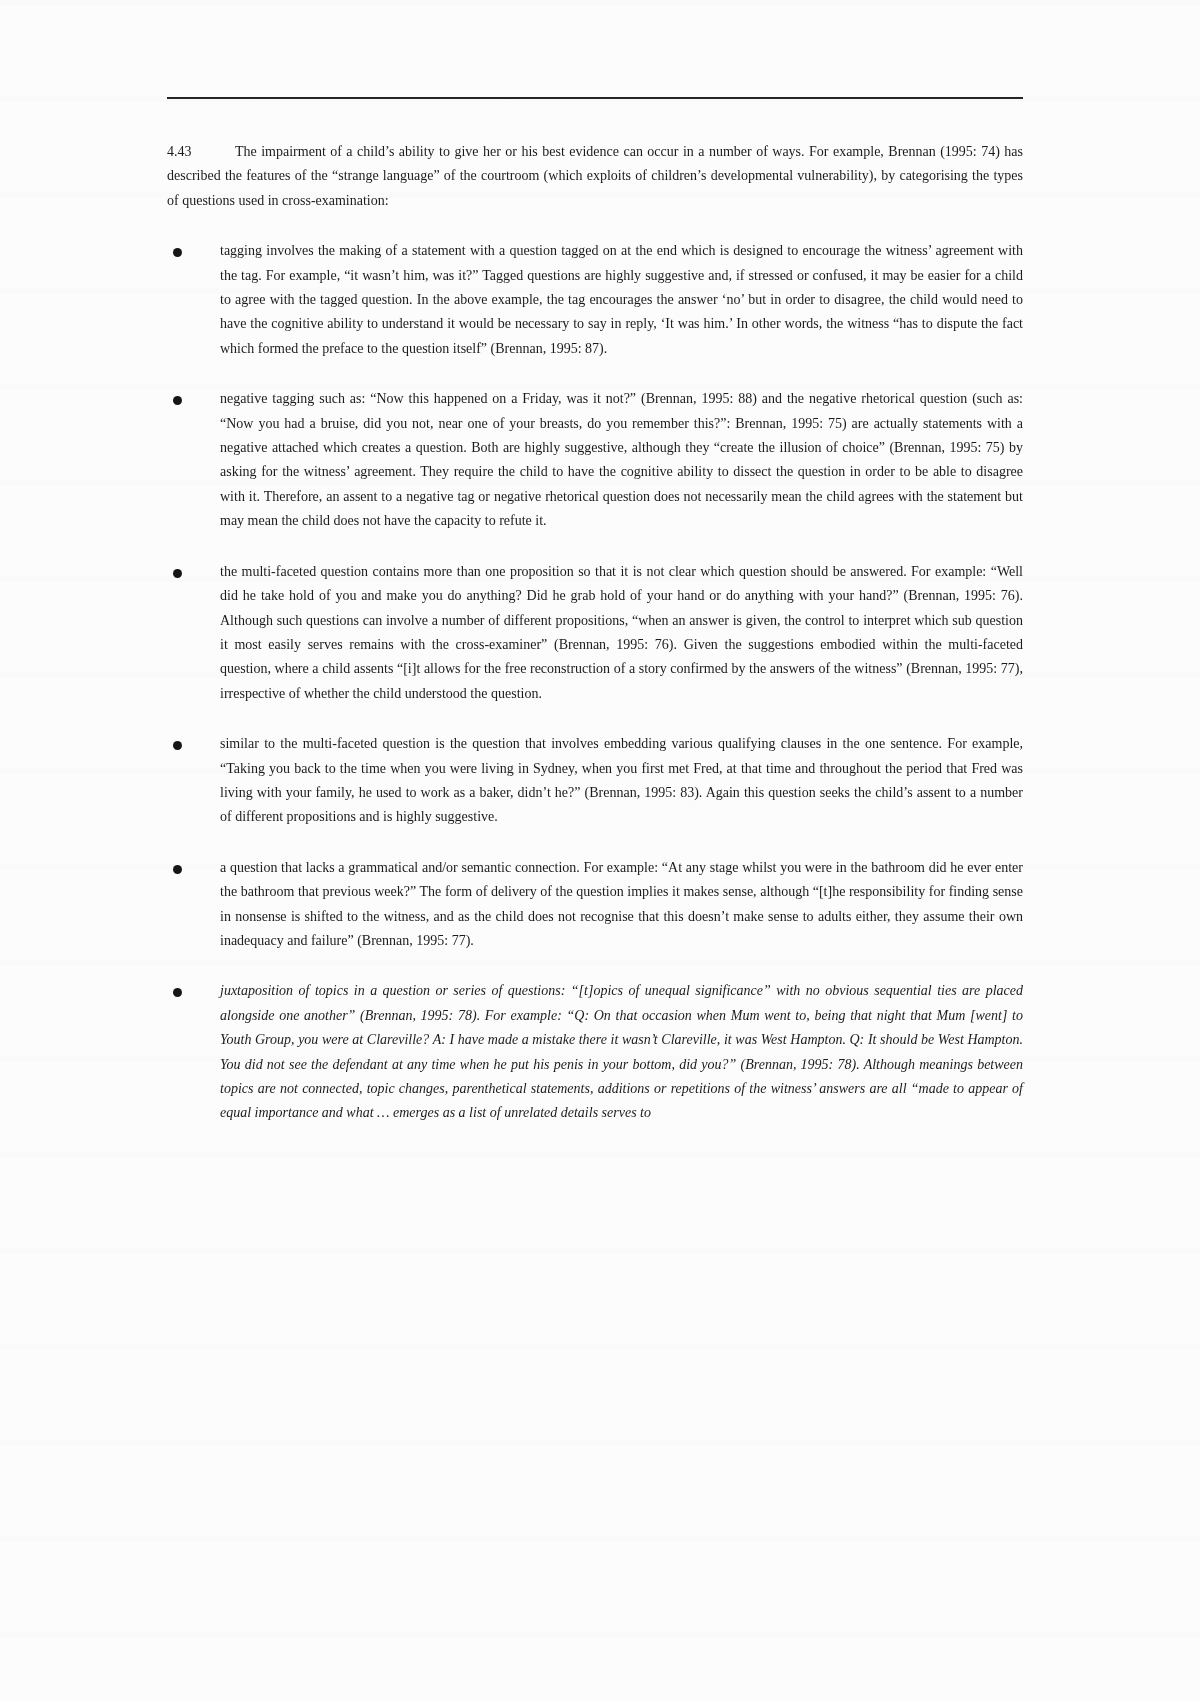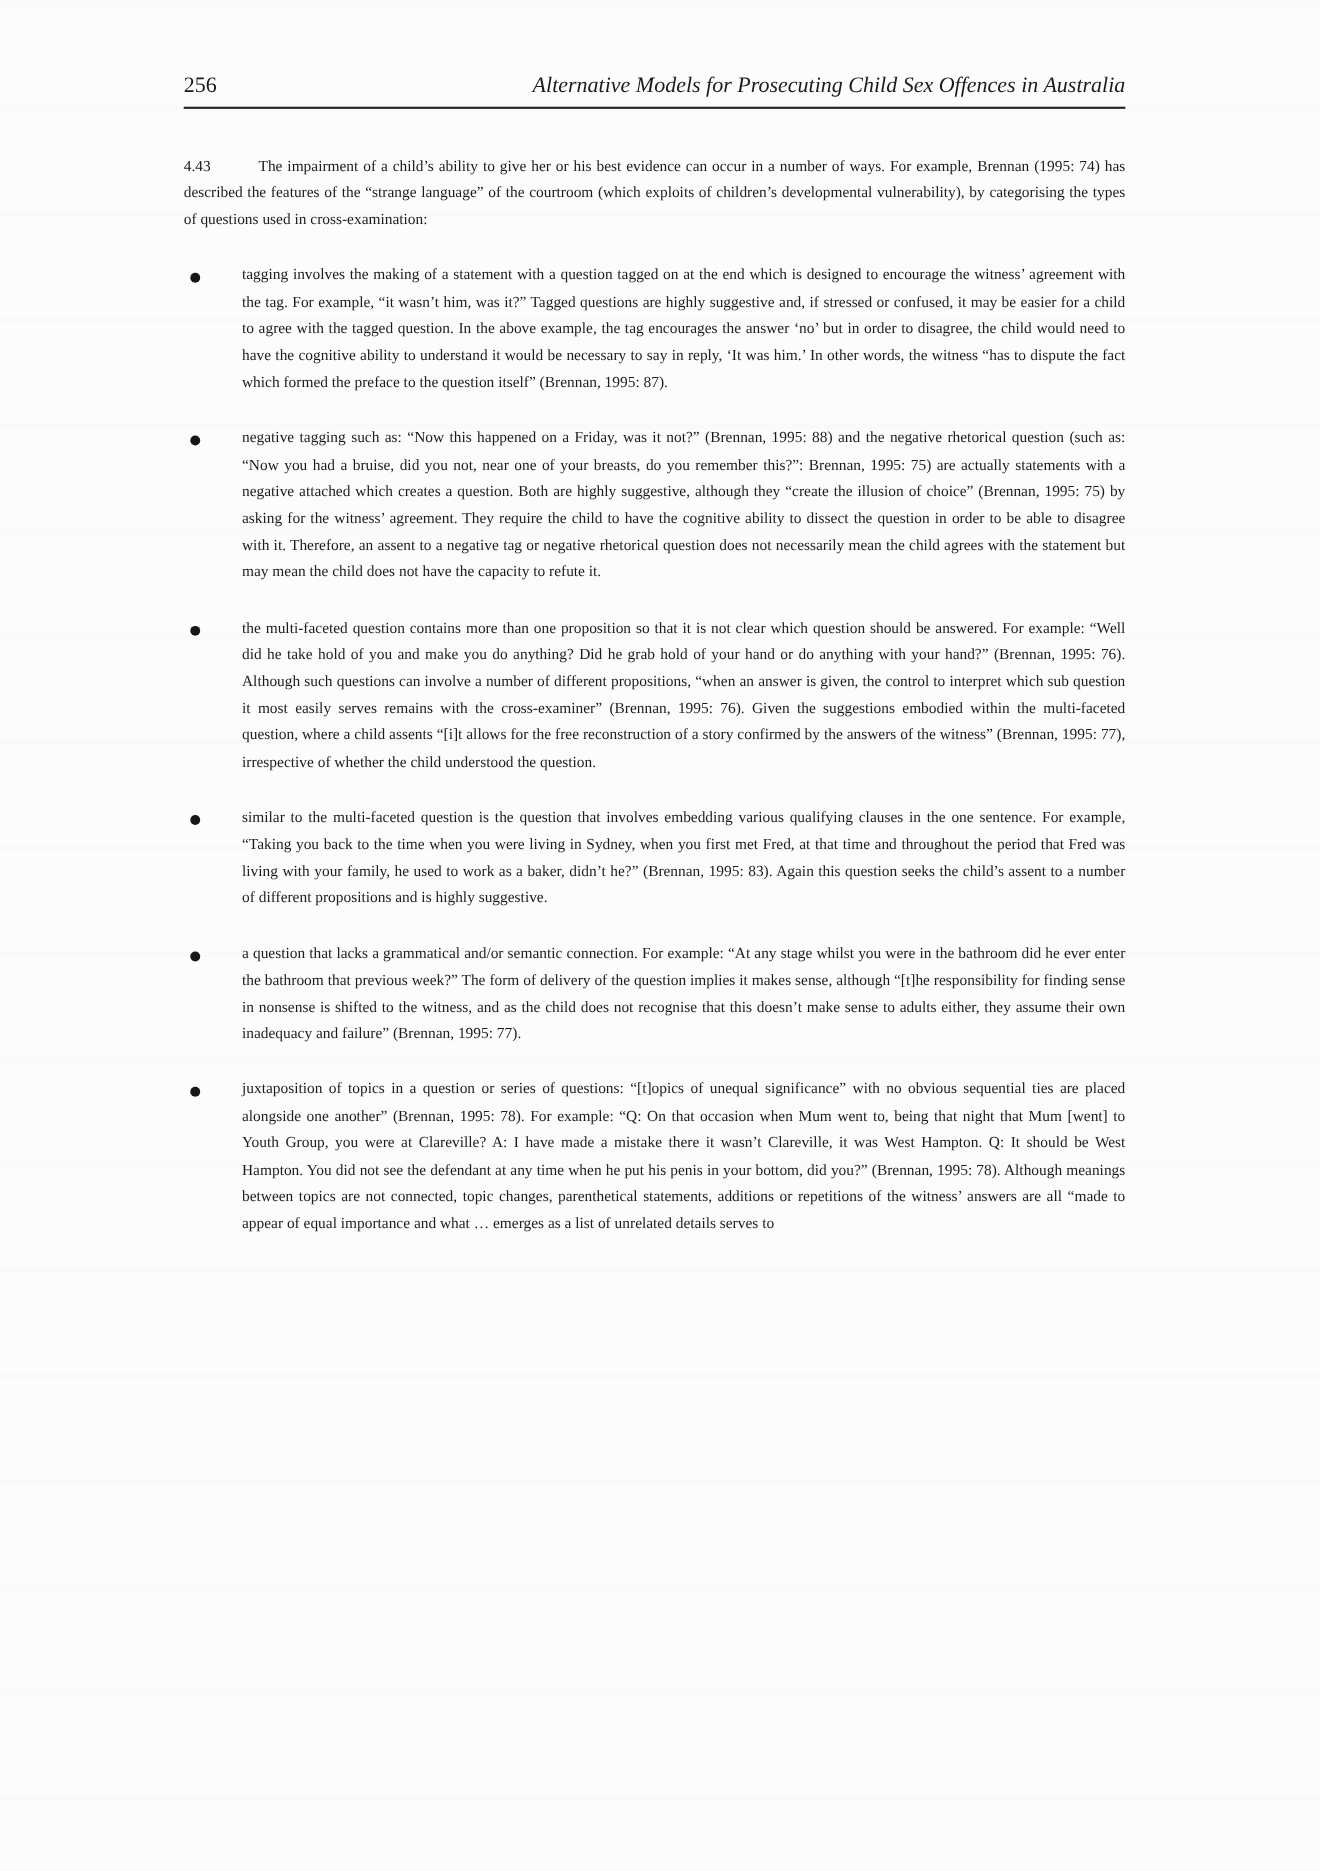--- a/index.html
+++ b/index.html
@@ -69,44 +69,41 @@
     display: inline-block;
     width: 68px;
   }
   .bullet {
     position: relative;
     padding-left: 53px;
     margin: 0 0 26px 0;
   }
   .bullet:last-child {
     margin-bottom: 0;
+    font-style: italic;
   }
   .bullet .dot {
     position: absolute;
     left: 6px;
     top: 9px;
     width: 9px;
     height: 9px;
     border-radius: 50%;
     background: #161616;
   }
   .bullet .btext {
     margin: 0;
   }
 </style>
 </head>
 <body>
 
 <div class="page">
   <div class="scan-band"></div>
 
-  <header class="header">
-    <span class="pagenum">256</span>
-    <span class="running-title">Alternative Models for Prosecuting Child Sex Offences in Australia</span>
-  </header>
 
   <div class="rule"></div>
 
   <main class="body">
     <p class="para"><span class="paranum">4.43</span><span>The impairment of a child’s ability to give her or his best evidence can occur in a number of ways.  For example, Brennan (1995: 74) has described the features of the “strange language” of the courtroom (which exploits of children’s developmental vulnerability), by categorising the types of questions used in cross-examination:</span></p>
 
     <div class="bullet">
       <span class="dot"></span>
       <p class="btext">tagging involves the making of a statement with a question tagged on at the end which is designed to encourage the witness’ agreement with the tag.  For example, “it wasn’t him, was it?”  Tagged questions are highly suggestive and, if stressed or confused, it may be easier for a child to agree with the tagged question.  In the above example, the tag encourages the answer ‘no’ but in order to disagree, the child would need to have the cognitive ability to understand it would be necessary to say in reply, ‘It was him.’  In other words, the witness “has to dispute the fact which formed the preface to the question itself” (Brennan, 1995: 87).</p>
     </div>

